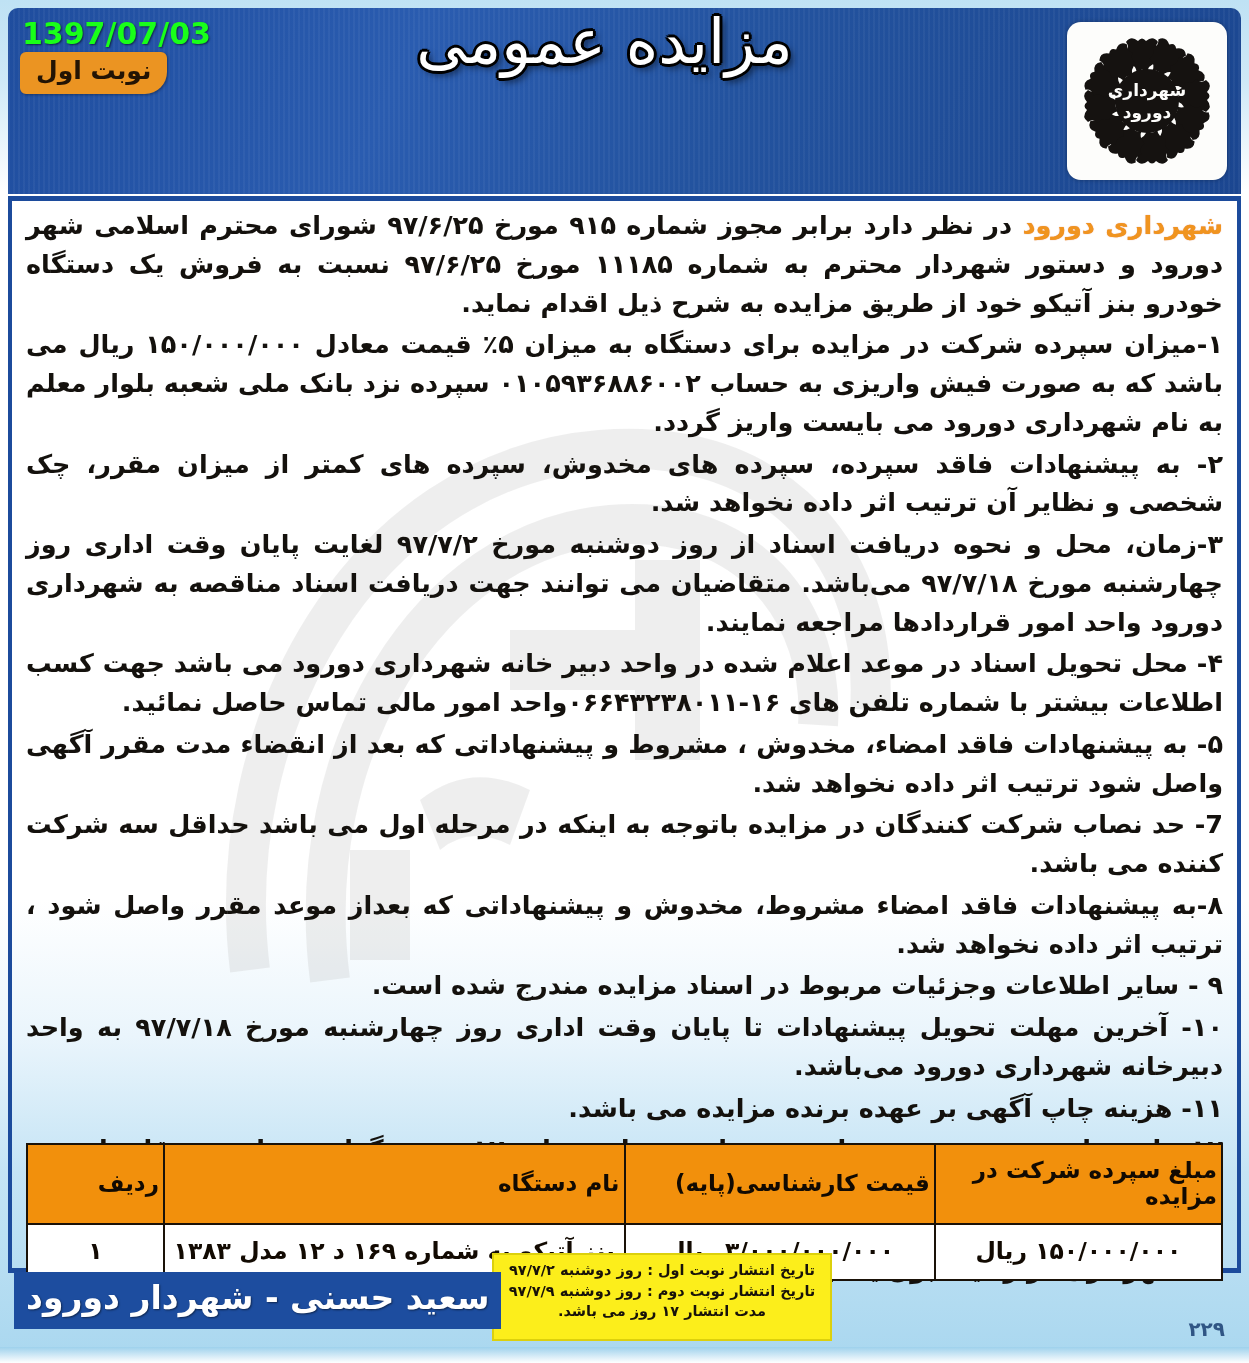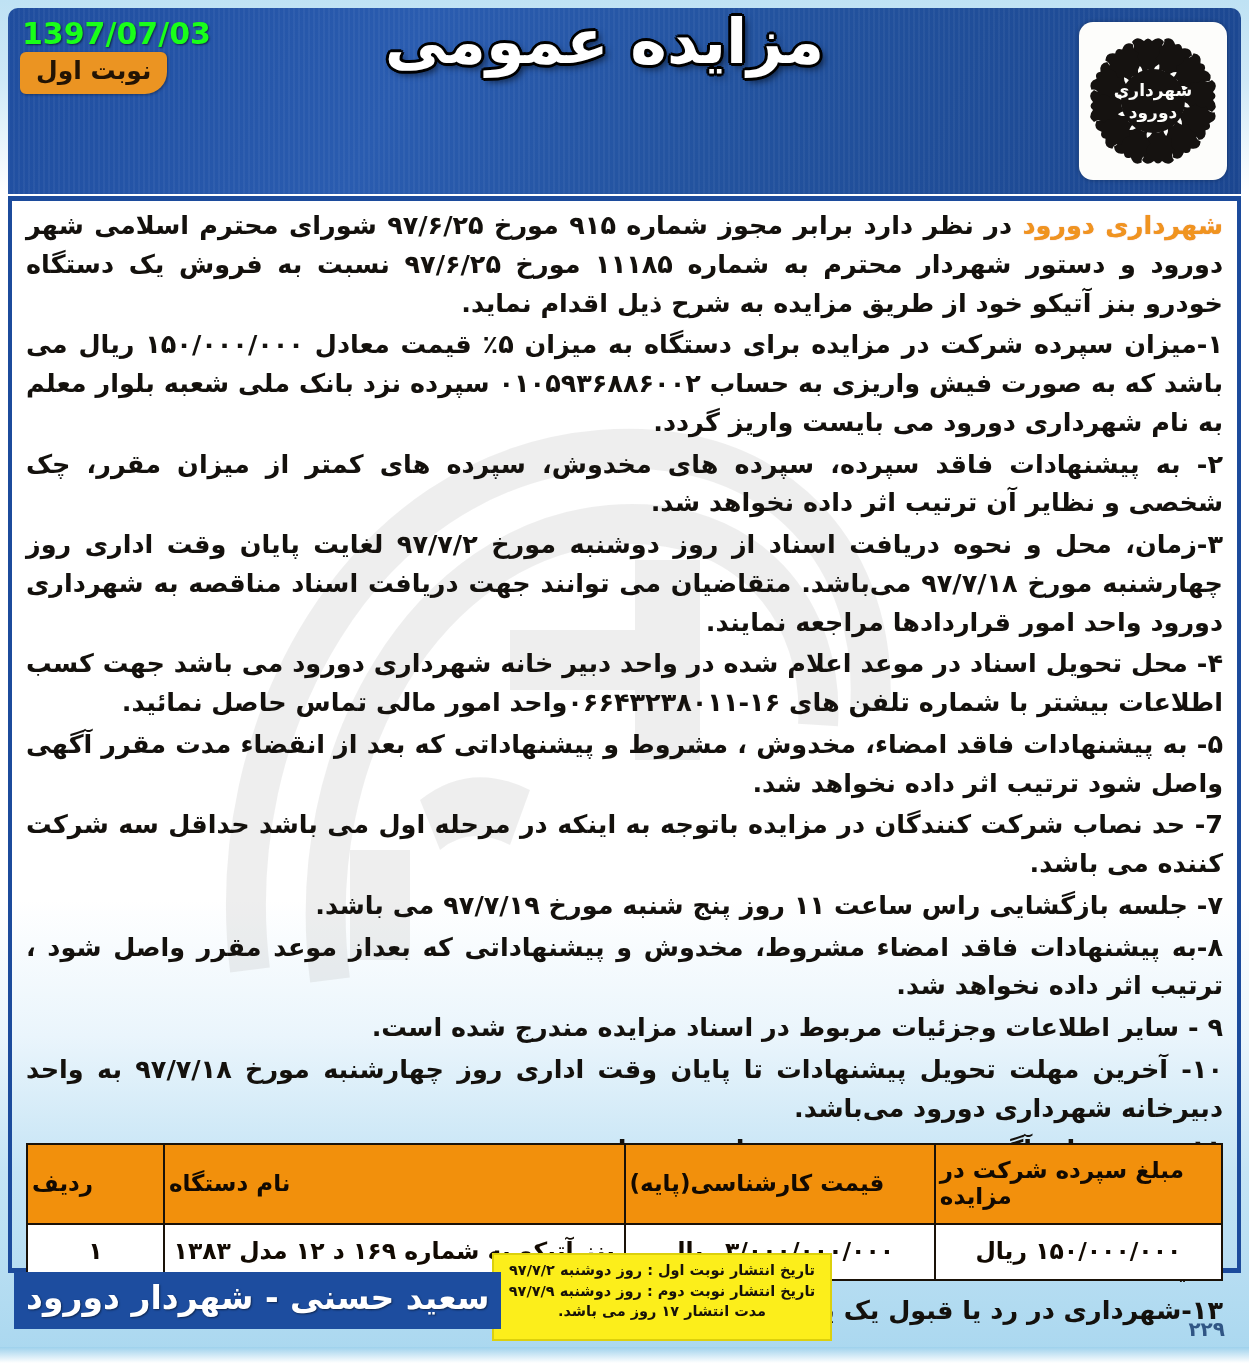--- a/index.html
+++ b/index.html
@@ -47,21 +47,21 @@
       linear-gradient(115deg,#1f4d9e 0%,#2a5cb0 32%,#23539f 58%,#1b4690 100%);
     border-radius:10px 10px 0 0;
     overflow:hidden;
     padding-left:7px;
   }
   .banner-title{
     position:absolute;
     right:210px;left:170px;top:4px;
     text-align:center;
     color:#ffffff;
-    font-weight:bold;
+    font-weight:normal;
     line-height:0.97;
     text-shadow:
       2px 2px 0 #000, -2px 2px 0 #000, 2px -2px 0 #000, -2px -2px 0 #000,
       0 3px 0 #000, 3px 0 0 #000, 0 -3px 0 #000, -3px 0 0 #000,
       4px 4px 7px rgba(0,0,0,.6);
   }
   .banner-line1{font-size:62px;letter-spacing:-1px;}
   .banner-line2{font-size:58px;margin-top:8px;}
 
   .date-stamp{
@@ -79,21 +79,21 @@
     color:#231404;
     font-size:25px;font-weight:bold;
     padding:5px 16px 9px;
     border-radius:6px 6px 22px 6px;
     box-shadow:1px 1px 3px rgba(0,0,0,.35);
     line-height:1.1;
   }
 
   .logo-box{
     position:absolute;right:14px;top:14px;
-    width:148px;height:158px;
+    width:160px;height:158px;
     background:#fdfdfb;
     border-radius:14px;
     display:flex;align-items:center;justify-content:center;
     box-shadow:0 0 4px rgba(0,0,0,.3);
     overflow:hidden;
   }
   .logo-box svg{width:140px;height:146px;display:block;}
 
   
   .watermark{
@@ -136,21 +136,21 @@
     background:#fff;
     table-layout:fixed;
   }
   table.bid th{
     background:#f2900c;
     color:#120a02;
     font-size:23px;
     font-weight:bold;
     border:2.5px solid #1a1208;
     padding:12px 4px 14px;
-    text-align:left;
+    text-align:right;
   }
   table.bid td{
     background:#ffffff;
     color:#120a02;
     font-size:23.5px;
     font-weight:bold;
     border:2.5px solid #1a1208;
     padding:12px 4px 14px;
     text-align:center;
   }
@@ -266,21 +266,20 @@
 
   <div class="content">
     <p class="intro"><span class="hl-org">شهرداری دورود</span><span> در نظر دارد برابر مجوز شماره ۹۱۵ مورخ ۹۷/۶/۲۵ شورای محترم اسلامی شهر دورود و دستور شهردار محترم به شماره ۱۱۱۸۵ مورخ ۹۷/۶/۲۵ نسبت به فروش یک دستگاه خودرو بنز آتیکو خود از طریق مزایده به شرح ذیل اقدام نماید.</span></p>
 
     <p>۱-میزان سپرده شرکت در مزایده برای دستگاه به میزان ۵٪ قیمت  معادل ۱۵۰/۰۰۰/۰۰۰ ریال می باشد که به صورت فیش واریزی به حساب ۰۱۰۵۹۳۶۸۸۶۰۰۲ سپرده نزد بانک ملی شعبه بلوار معلم به نام شهرداری دورود می بایست واریز گردد.</p>
     <p>۲- به پیشنهادات فاقد سپرده، سپرده های مخدوش، سپرده های کمتر از میزان مقرر، چک شخصی و نظایر آن ترتیب اثر داده نخواهد شد.</p>
     <p>۳-زمان، محل و نحوه دریافت اسناد از روز دوشنبه  مورخ ۹۷/۷/۲  لغایت پایان وقت اداری روز چهارشنبه مورخ ۹۷/۷/۱۸ می‌باشد. متقاضیان می توانند جهت دریافت اسناد مناقصه به  شهرداری دورود واحد امور قراردادها مراجعه نمایند.</p>
     <p>۴- محل تحویل اسناد در موعد اعلام شده در واحد دبیر خانه شهرداری دورود می باشد جهت  کسب اطلاعات بیشتر با شماره تلفن های  ۱۶-۰۶۶۴۳۲۳۸۰۱۱واحد امور مالی تماس حاصل نمائید.</p>
     <p>۵- به پیشنهادات فاقد امضاء، مخدوش ، مشروط و پیشنهاداتی که بعد از انقضاء مدت مقرر آگهی واصل شود ترتیب اثر داده نخواهد شد.</p>
     <p>7- حد نصاب شرکت کنندگان در مزایده باتوجه به اینکه در مرحله اول  می باشد حداقل سه شرکت کننده می باشد.</p>
-    <p>۷- جلسه بازگشایی راس ساعت ۱۱ روز پنج شنبه مورخ ۹۷/۷/۱۹ می باشد.</p>
     <p>۸-به پیشنهادات فاقد امضاء مشروط، مخدوش و پیشنهاداتی که بعداز موعد مقرر واصل شود ، ترتیب اثر داده نخواهد شد.</p>
     <p>۹ - سایر اطلاعات وجزئیات مربوط در اسناد مزایده مندرج شده است.</p>
     <p>۱۰- آخرین مهلت تحویل پیشنهادات تا پایان وقت اداری روز  چهارشنبه مورخ ۹۷/۷/۱۸ به واحد دبیرخانه شهرداری دورود می‌باشد.</p>
     <p>۱۱- هزینه چاپ آگهی بر عهده برنده مزایده می باشد.</p>
     <p>۱۲- بازدید از خودروی مورد مزایده می باشد و طی مهلت ۱۷ روز برگزاری مزایده، متقاضیان می توانند از ساعت  ۸صبح تا ساعت ۲۰ در محل نقلیه شهرداری به آدرس شهرک سینا از خودرو بازدید نمایند.</p>
     <p>۱۳-شهرداری در رد یا قبول یک یا هر کدام از پیشنهادات مختار است.</p>
   </div>
 
   <div class="tbl-wrap">
     <table class="bid">

